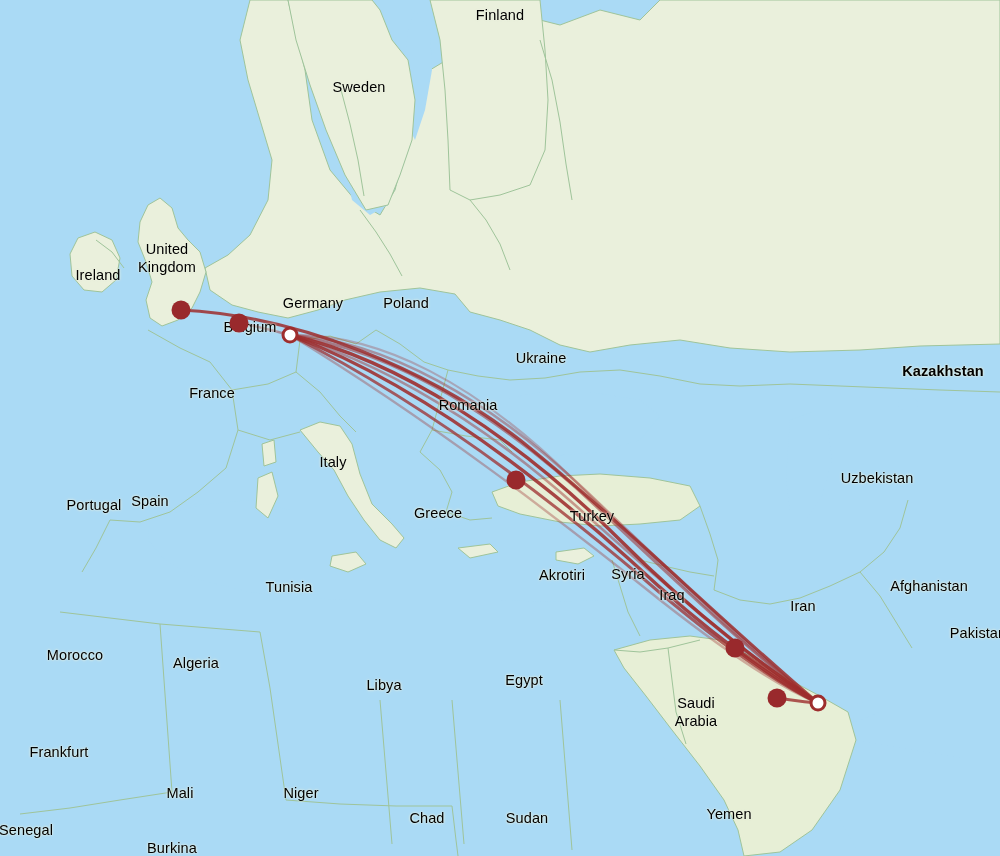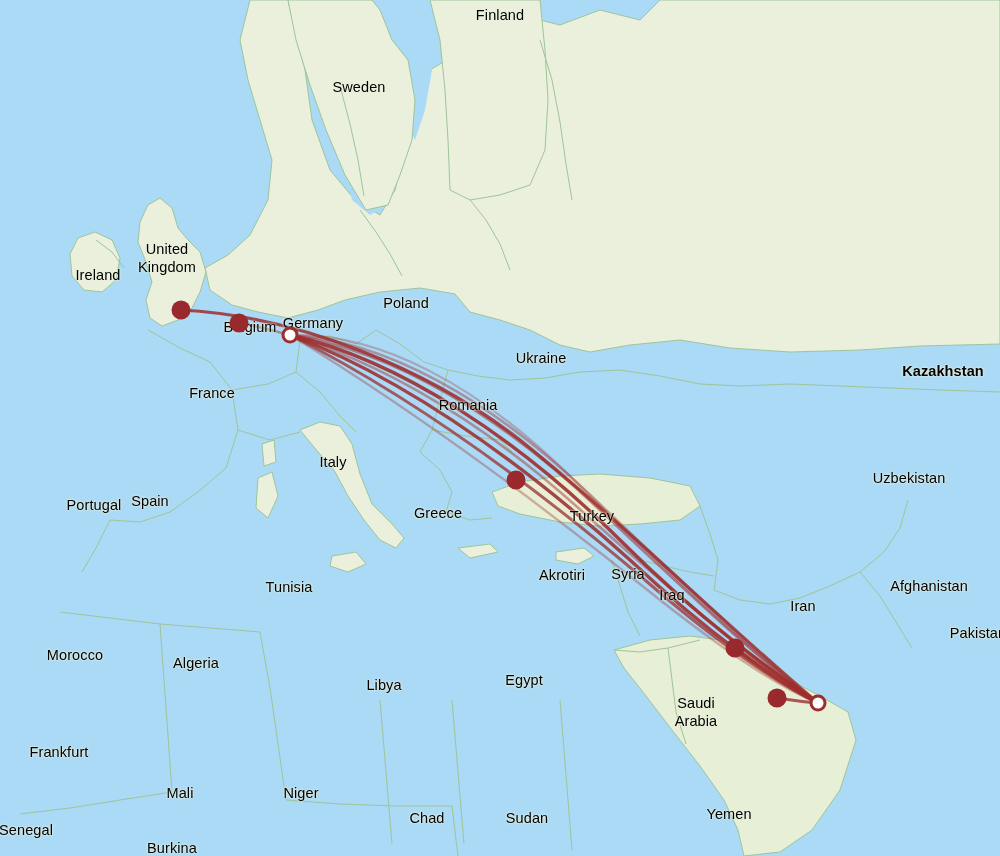--- a/index.html
+++ b/index.html
@@ -249,27 +249,27 @@
   </svg>
 
   <div id="country-label-layer">
       <div class="country-label" style="left: 500px; top: 16px;">Finland</div>
       <div class="country-label" style="left: 359px; top: 88px;">Sweden</div>
       <div class="country-label" style="left: 167px; top: 259px;">United
 Kingdom</div>
       <div class="country-label" style="left: 98px; top: 276px;">Ireland</div>
       <div class="country-label" style="left: 406px; top: 304px;">Poland</div>
       <div class="country-label" style="left: 250px; top: 328px;">Belgium</div>
-      <div class="country-label" style="left: 313px; top: 304px; margin-top: 20px;">Germany</div>
+      <div class="country-label" style="left: 313px; top: 304px;">Germany</div>
       <div class="country-label" style="left: 541px; top: 359px;">Ukraine</div>
       <div class="country-label" style="left: 943px; top: 372px; font-weight: bold;">Kazakhstan</div>
       <div class="country-label" style="left: 212px; top: 394px;">France</div>
       <div class="country-label" style="left: 468px; top: 406px;">Romania</div>
       <div class="country-label" style="left: 333px; top: 463px;">Italy</div>
-      <div class="country-label" style="left: 909px; top: 479px;">Uzbekistan</div>
+      <div class="country-label" style="left: 877px; top: 479px;">Uzbekistan</div>
       <div class="country-label" style="left: 438px; top: 514px;">Greece</div>
       <div class="country-label" style="left: 592px; top: 517px;">Turkey</div>
       <div class="country-label" style="left: 94px; top: 506px;">Portugal</div>
       <div class="country-label" style="left: 150px; top: 502px;">Spain</div>
       <div class="country-label" style="left: 562px; top: 576px;">Akrotiri</div>
       <div class="country-label" style="left: 628px; top: 575px;">Syria</div>
       <div class="country-label" style="left: 929px; top: 587px;">Afghanistan</div>
       <div class="country-label" style="left: 289px; top: 588px;">Tunisia</div>
       <div class="country-label" style="left: 672px; top: 596px;">Iraq</div>
       <div class="country-label" style="left: 803px; top: 607px;">Iran</div>

